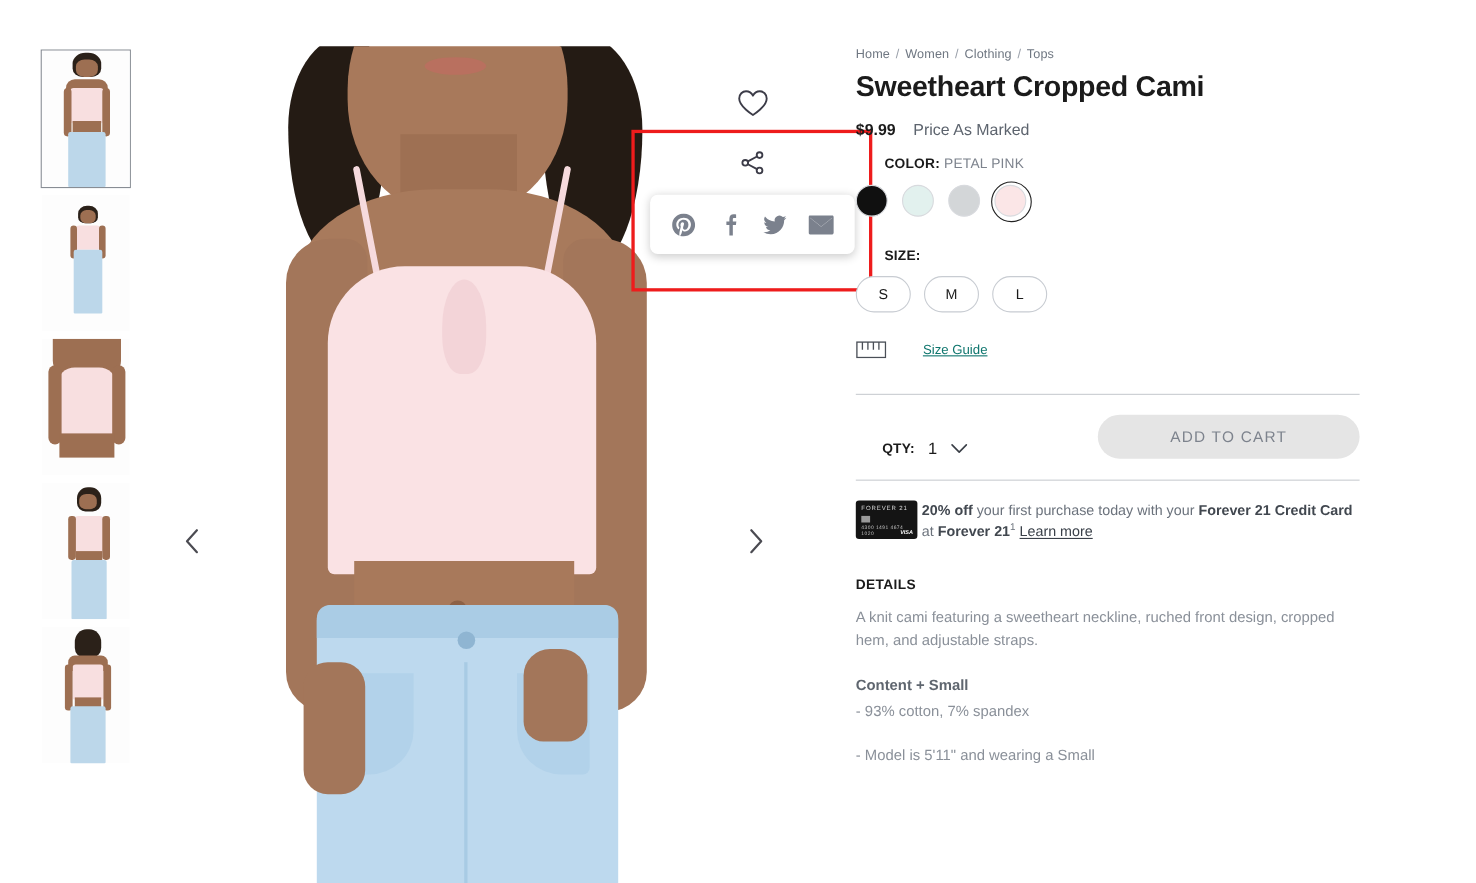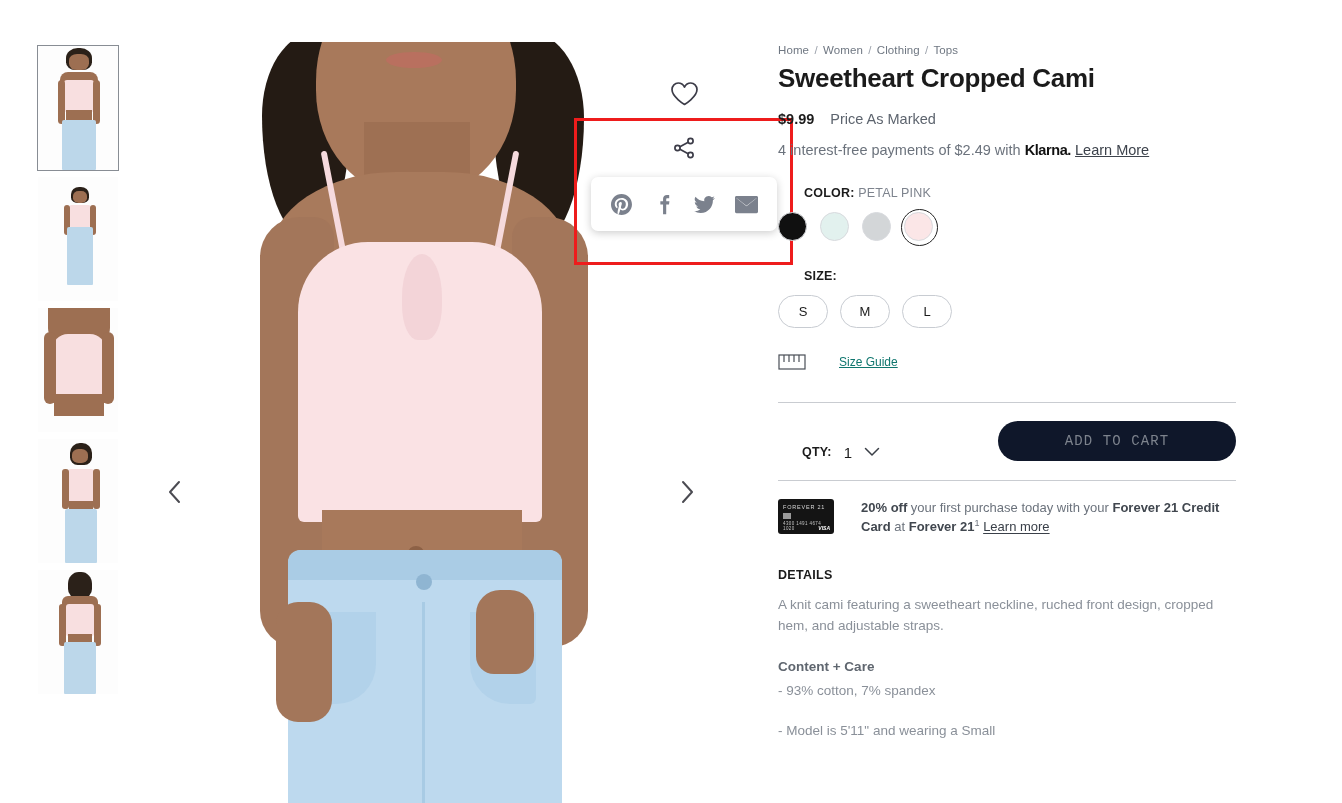--- a/index.html
+++ b/index.html
@@ -245,32 +245,32 @@
     padding: 18px 0 19px 0;
     margin-left: 24px;
   }
   .qty-group { display: flex; align-items: center; gap: 12px; width: 196px; }
   .qty-label { font-size: 12.5px; font-weight: bold; color: #1b1b1b; letter-spacing: .2px; }
   .qty-value { font-size: 15px; color: #1b1b1b; }
   .qty-caret { cursor: pointer; display:flex; align-items:center; }
   .add-cart {
     flex: 1;
     height: 40px;
-    background: #0f172a;
+    background: #e5e5e5;
     border: none;
     border-radius: 20px;
     color: #7d838d;
     font-size: 14px;
     letter-spacing: 1.1px;
     cursor: pointer;
-    font-family: Liberation Mono, monospace;
+    font-family: Liberation Sans, sans-serif;
   }
 
   .credit-row {
-    display: flex; gap: 27px; align-items: flex-start;
+    display: flex; gap: 4px; align-items: flex-start;
     padding: 18px 0 0 0;
   }
   .cc-img {
     width: 56px; height: 35px;
     background: #141414;
     border-radius: 3px;
     position: relative;
     flex: none;
     overflow: hidden;
   }
@@ -477,25 +477,20 @@
       <span>Tops</span>
     </div>
 
     <h1 class="title">Sweetheart Cropped Cami</h1>
 
     <div class="price-row">
       <span class="amount">$9.99</span>
       <span>Price As Marked</span>
     </div>
 
-    <div class="klarna-row">
-      <span>4 interest-free payments of $2.49 with</span>
-      <span class="klarna-logo">Klarna.</span>
-      <span class="learn">Learn More</span>
-    </div>
 
     <div class="opt-label">
       <span>COLOR:</span>
       <span class="val">PETAL PINK</span>
     </div>
 
     <div class="swatches">
       <div class="swatch" style="background:#101010;"></div>
       <div class="swatch" style="background:#e2f1ee;"></div>
       <div class="swatch" style="background:#d3d6d8;"></div>
@@ -553,21 +548,21 @@
         <b>Forever 21 Credit Card</b>
         <span>at</span>
         <b>Forever 21</b><sup>1</sup>
         <span class="learn2">Learn more</span>
       </div>
     </div>
 
     <div class="details-head">DETAILS</div>
     <div class="details-body">A knit cami featuring a sweetheart neckline, ruched front design, cropped hem, and adjustable straps.</div>
 
-    <div class="sub-head">Content + Care</div>
+    <div class="sub-head">Content + Small</div>
     <div class="bullet">- 93% cotton, 7% spandex</div>
 
     <div class="gap"></div>
 
     <div class="bullet">- Model is 5'11" and wearing a Small</div>
 
   </div>
 
 </div>
 

